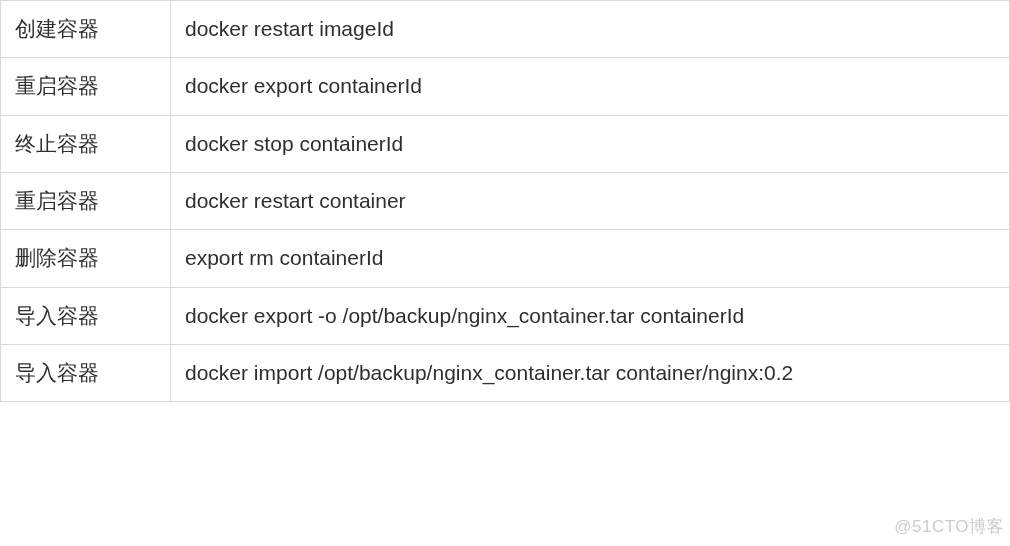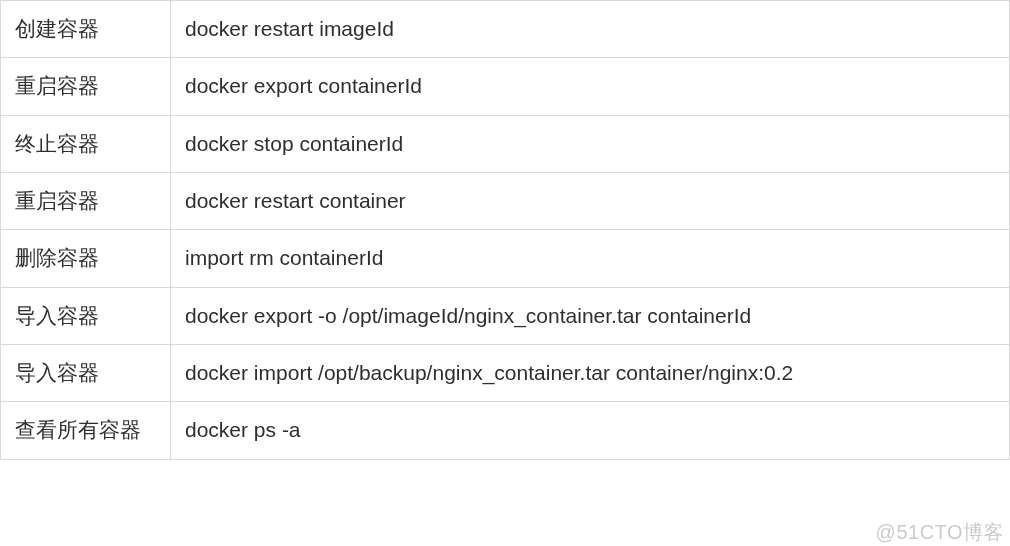--- a/index.html
+++ b/index.html
@@ -28,22 +28,22 @@
     vertical-align: middle;
     white-space: nowrap;
     overflow: hidden;
   }
   td.label {
     font-weight: 400;
   }
   .watermark {
     position: absolute;
     right: 6px;
-    bottom: 0;
-    font-size: 20px;
+    bottom: 8px;
+    font-size: 17px;
     color: rgba(140,140,140,0.45);
     letter-spacing: 0.5px;
     pointer-events: none;
   }
 </style>
 </head>
 <body>
 
 <table>
   <colgroup>
@@ -62,30 +62,26 @@
     <tr>
       <td class="label">终止容器</td>
       <td>docker stop containerId</td>
     </tr>
     <tr>
       <td class="label">重启容器</td>
       <td>docker restart container</td>
     </tr>
     <tr>
       <td class="label">删除容器</td>
-      <td>import rm containerId</td>
+      <td>export rm containerId</td>
     </tr>
     <tr>
       <td class="label">导入容器</td>
-      <td>docker export -o /opt/imageId/nginx_container.tar containerId</td>
+      <td>docker export -o /opt/backup/nginx_container.tar containerId</td>
     </tr>
     <tr>
       <td class="label">导入容器</td>
       <td>docker import /opt/backup/nginx_container.tar container/nginx:0.2</td>
-    </tr>
-    <tr>
-      <td class="label">查看所有容器</td>
-      <td>docker ps -a</td>
     </tr>
   </tbody>
 </table>
 
 <div class="watermark">@51CTO博客</div>
 
 </body></html>

